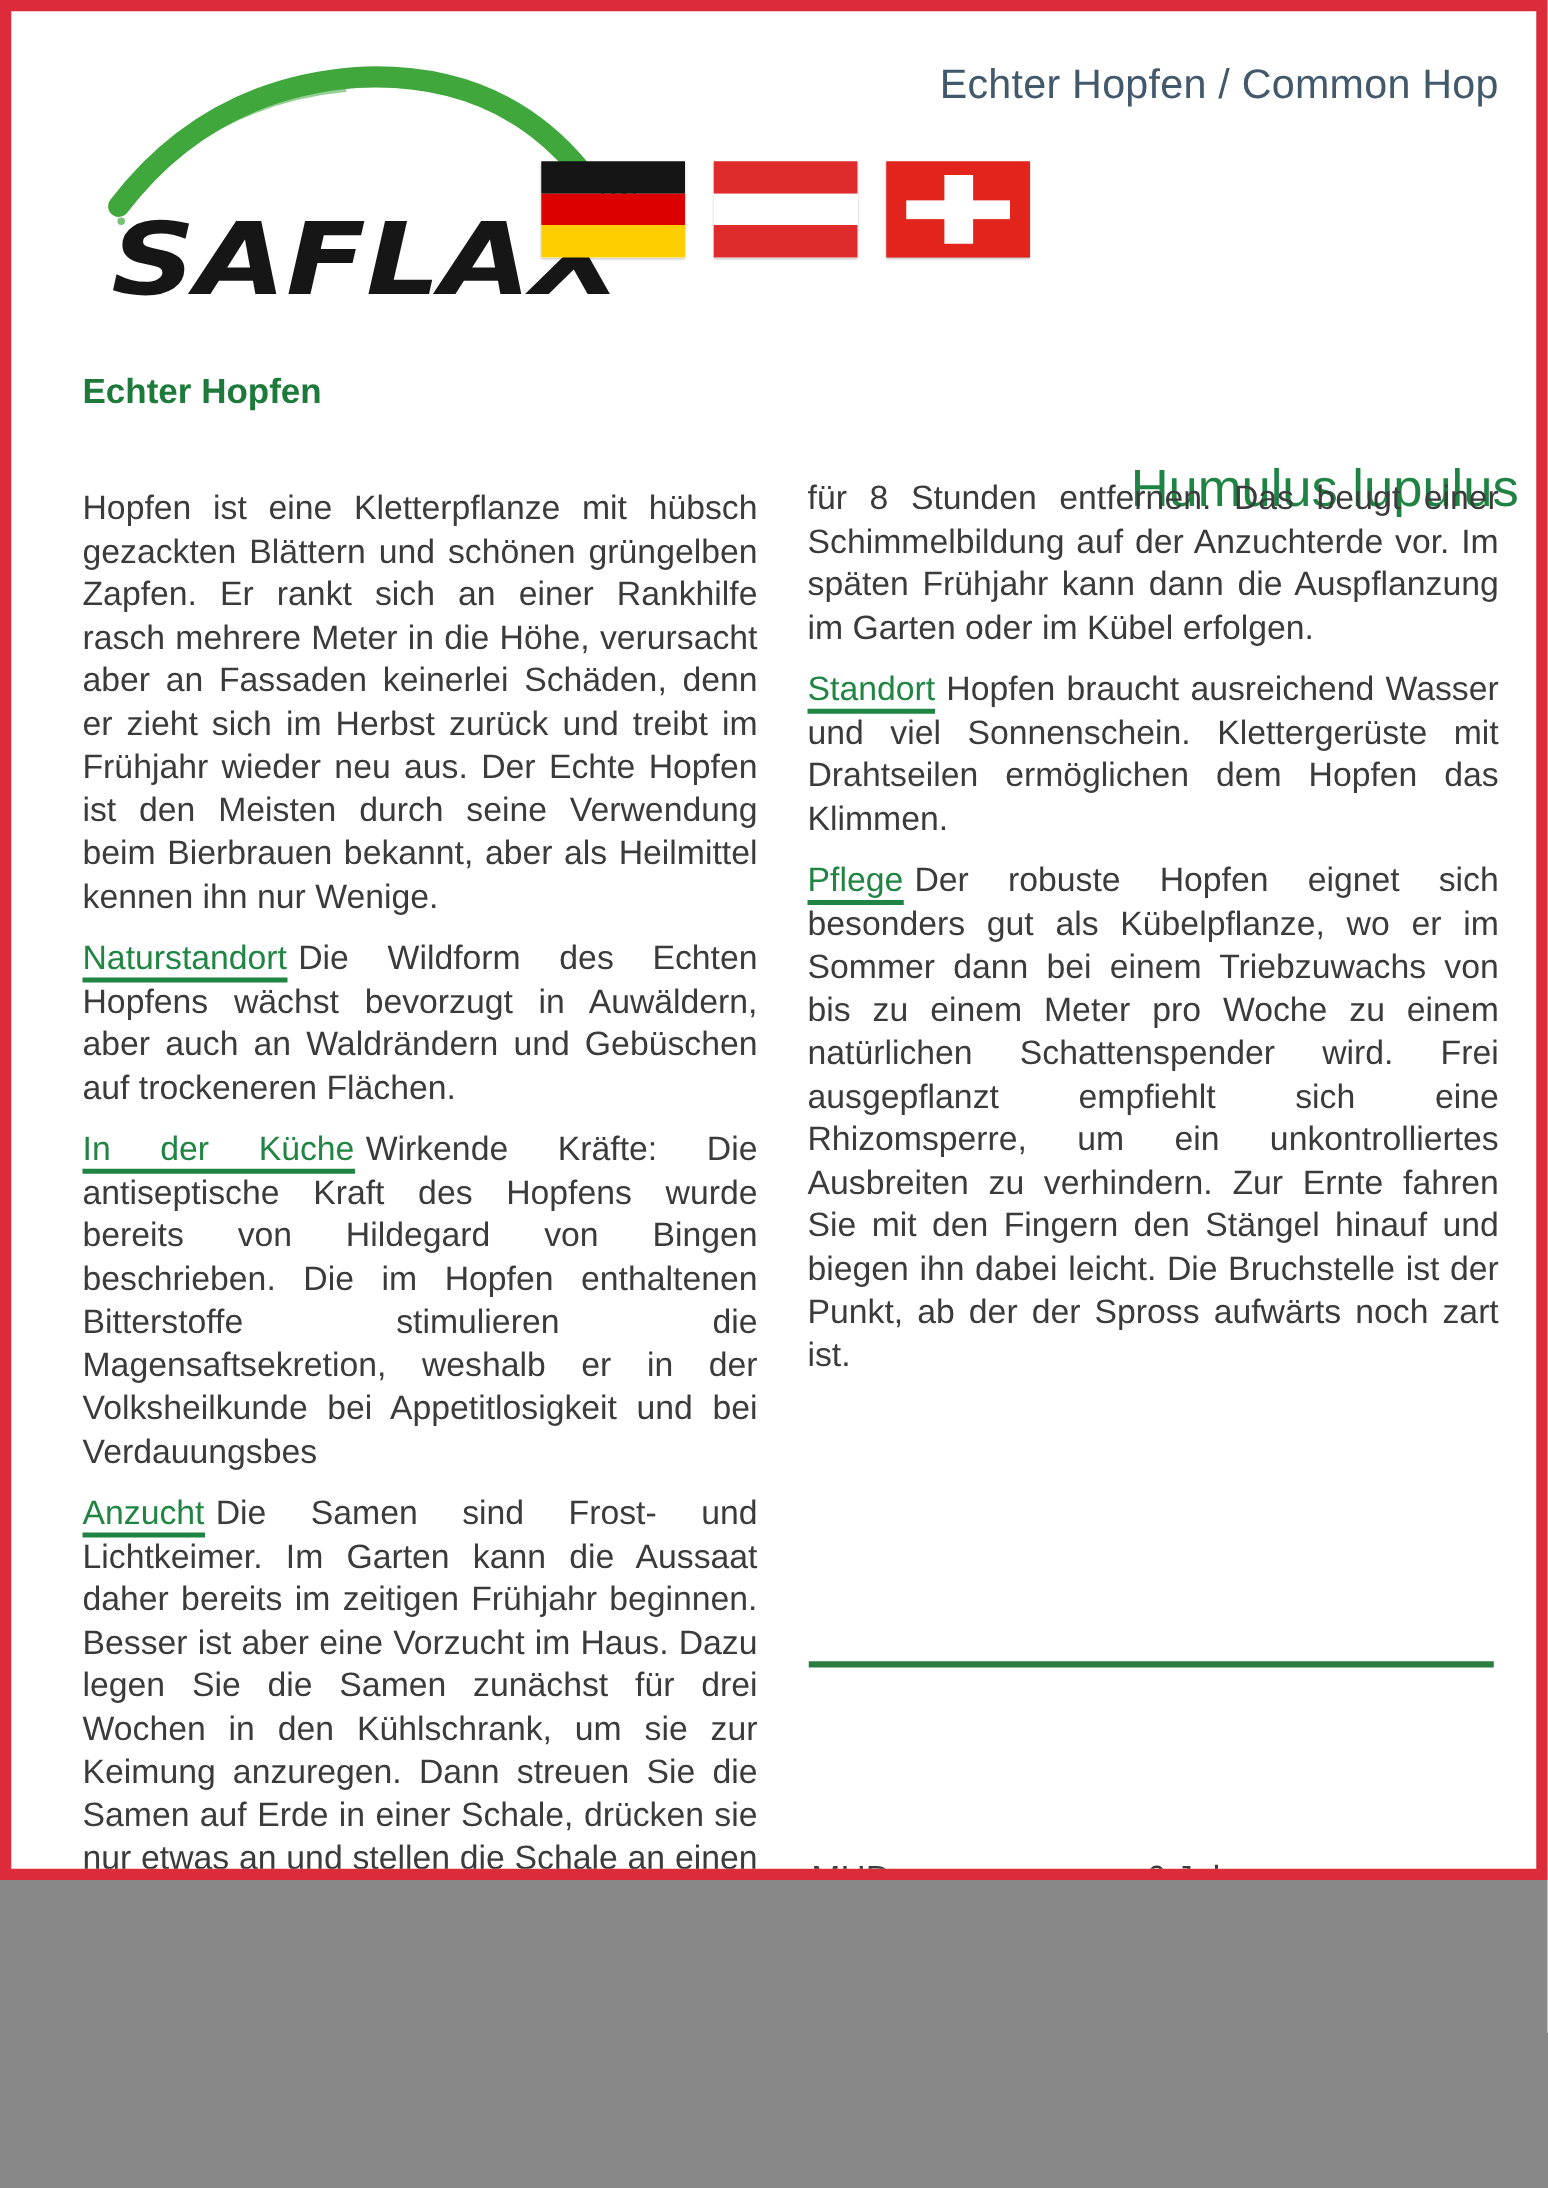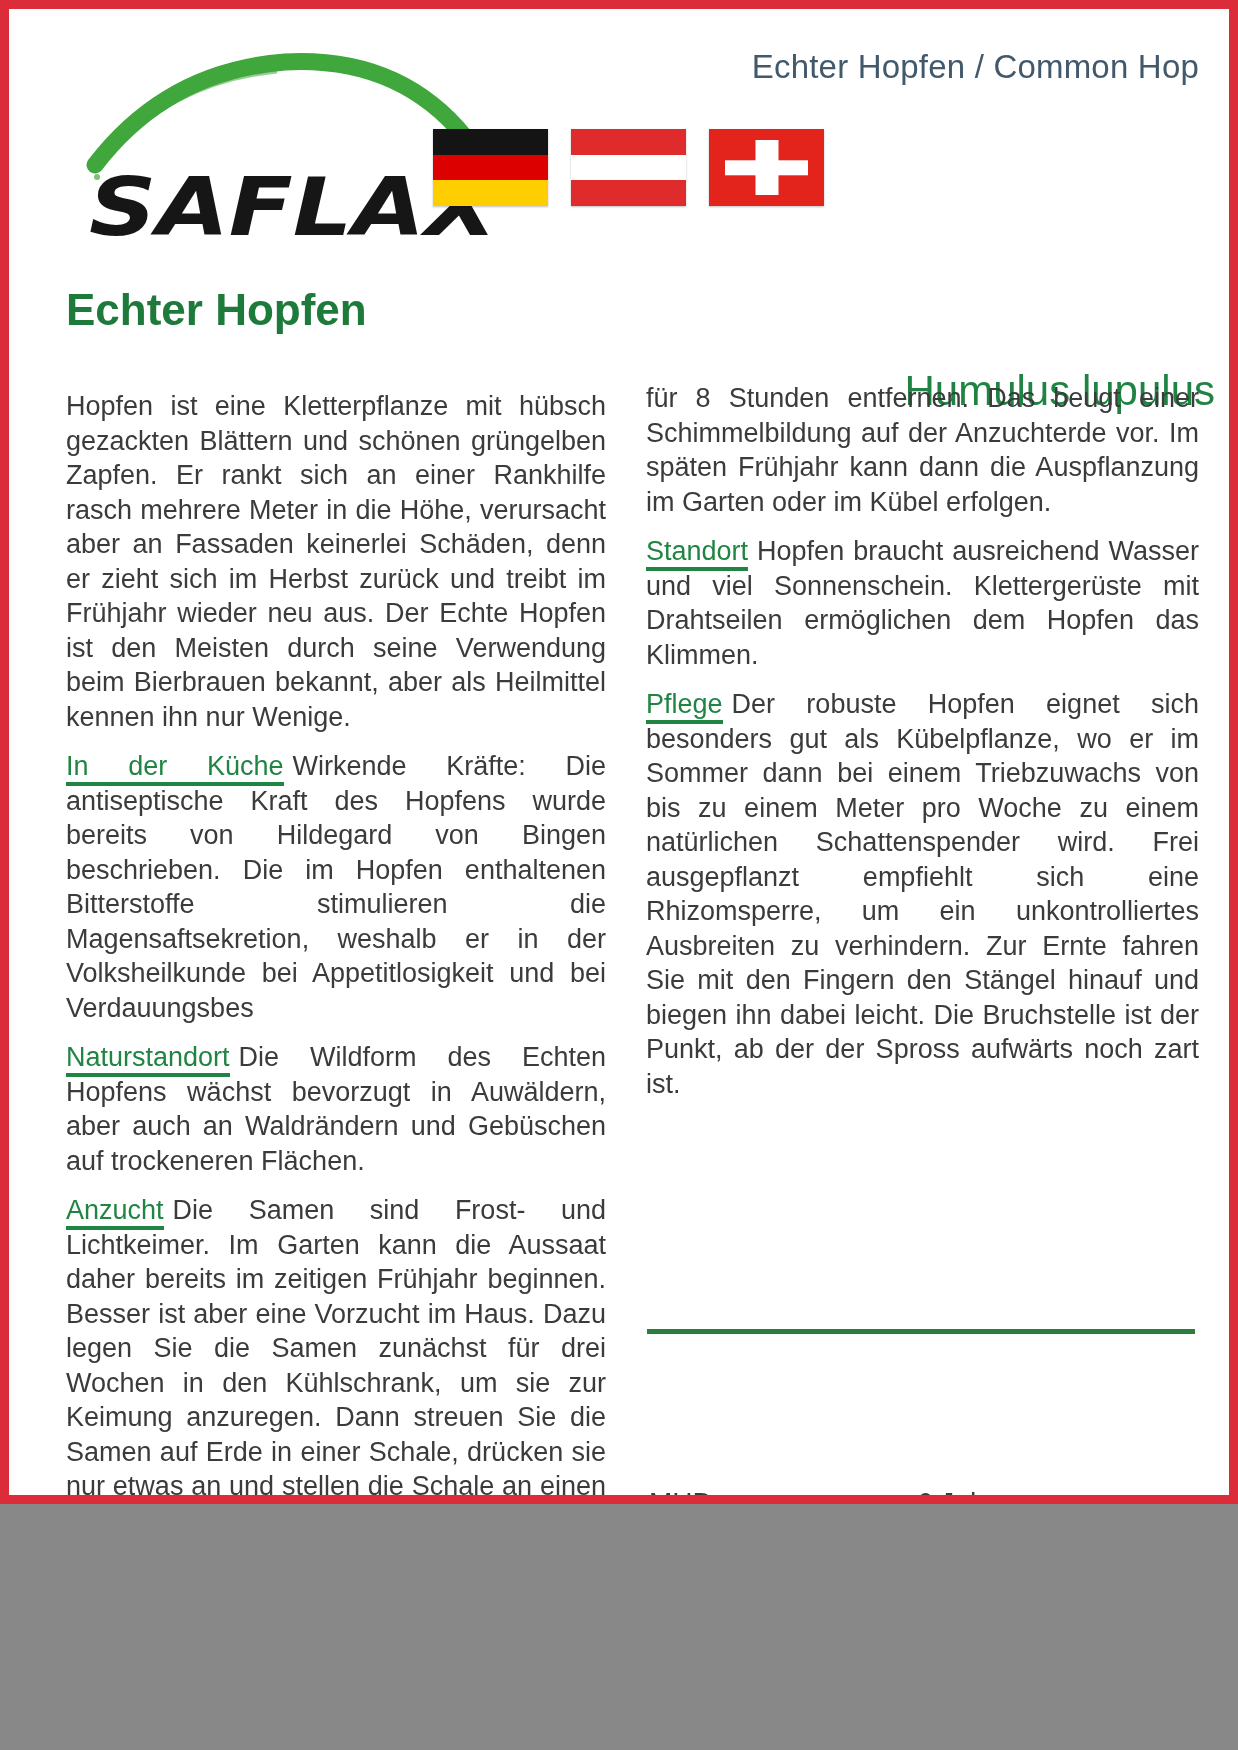--- a/index.html
+++ b/index.html
@@ -26,22 +26,22 @@
   .flags{position:absolute;left:424px;top:120px;display:flex;gap:23px;}
   .flag{width:115px;height:77px;display:flex;flex-direction:column;box-shadow:0 1px 2px rgba(0,0,0,.25);}
   .flag .stripe{flex:1;}
   .flag-de .s1{background:#141414;} .flag-de .s2{background:#dd0000;} .flag-de .s3{background:#ffce00;}
   .flag-at .s1{background:#df2b2b;} .flag-at .s2{background:#ffffff;} .flag-at .s3{background:#df2b2b;}
   .flag-ch{position:relative;background:#e2241d;}
   .flag-ch .cross-v{position:absolute;left:50%;top:14%;width:20%;height:72%;transform:translateX(-50%);background:#fff;}
   .flag-ch .cross-h{position:absolute;top:50%;left:14%;height:20%;width:72%;transform:translateY(-50%);background:#fff;}
   
   .product-title{
-    position:absolute;left:57px;top:276px;margin:0;
-    font-size:44px;font-weight:bold;color:#1e7a3a;letter-spacing:0px;
+    position:absolute;left:57px;top:288px;margin:0;
+    font-size:28px;font-weight:bold;color:#1e7a3a;letter-spacing:0px;
   }
   .species-title{
     position:absolute;left:637px;top:342px;width:553px;margin:16px;
     text-align:right;font-size:42px;font-weight:normal;color:#1f8443;
   }
   
   .col{position:absolute;top:380px;font-size:27px;line-height:34.5px;text-align:justify;}
   .col-left{left:57px;width:540px;}
   .col-right{left:637px;top:372px;width:553px;}
   .col p{margin:0 0 15px 0;}
@@ -117,24 +117,24 @@
   </div>
 
   <h1 class="product-title">Echter Hopfen</h1>
   <h2 class="species-title">Humulus lupulus</h2>
 
   <div class="col col-left">
     <p>
       <span>Hopfen ist eine Kletterpflanze mit hübsch gezackten Blättern und schönen grüngelben Zapfen. Er rankt sich an einer Rankhilfe rasch mehrere Meter in die Höhe, verursacht aber an Fassaden keinerlei Schäden, denn er zieht sich im Herbst zurück und treibt im Frühjahr wieder neu aus. Der Echte Hopfen ist den Meisten durch seine Verwendung beim Bierbrauen bekannt, aber als Heilmittel kennen ihn nur Wenige.</span>
     </p>
     <p>
+      <span class="sec-head">Naturstandort</span><span>Die Wildform des Echten Hopfens wächst bevorzugt in Auwäldern, aber auch an Waldrändern und Gebüschen auf trockeneren Flächen.</span>
+    </p>
+    <p>
       <span class="sec-head">In der Küche</span><span>Wirkende Kräfte: Die antiseptische Kraft des Hopfens wurde bereits von Hildegard von Bingen beschrieben. Die im Hopfen enthaltenen Bitterstoffe stimulieren die Magensaftsekretion, weshalb er in der Volksheilkunde bei Appetitlosigkeit und bei Verdauungsbes</span>
-    </p>
-    <p>
-      <span class="sec-head">Naturstandort</span><span>Die Wildform des Echten Hopfens wächst bevorzugt in Auwäldern, aber auch an Waldrändern und Gebüschen auf trockeneren Flächen.</span>
     </p>
     <p>
       <span class="sec-head">Anzucht</span><span>Die Samen sind Frost- und Lichtkeimer. Im Garten kann die Aussaat daher bereits im zeitigen Frühjahr beginnen. Besser ist aber eine Vorzucht im Haus. Dazu legen Sie die Samen zunächst für drei Wochen in den Kühlschrank, um sie zur Keimung anzuregen. Dann streuen Sie die Samen auf Erde in einer Schale, drücken sie nur etwas an und stellen die Schale an einen geschützten, aber hellen Platz bei normaler Zimmertemperatur. Achten Sie darauf, dass die Erde nicht austrocknet, aber vermeiden Sie Staunässe. Decken Sie das Anzuchtgefäß am besten mit Klarsichtfolie ab, die Sie mit Löchern versehen. So ist die Erde vor Austrocknung geschützt. Alle zwei bis drei Tage sollten Sie die Folie</span>
     </p>
   </div>
 
   <div class="col col-right">
     <p>
       <span>für 8 Stunden entfernen. Das beugt einer Schimmelbildung auf der Anzuchterde vor. Im späten Frühjahr kann dann die Auspflanzung im Garten oder im Kübel erfolgen.</span>
     </p>

